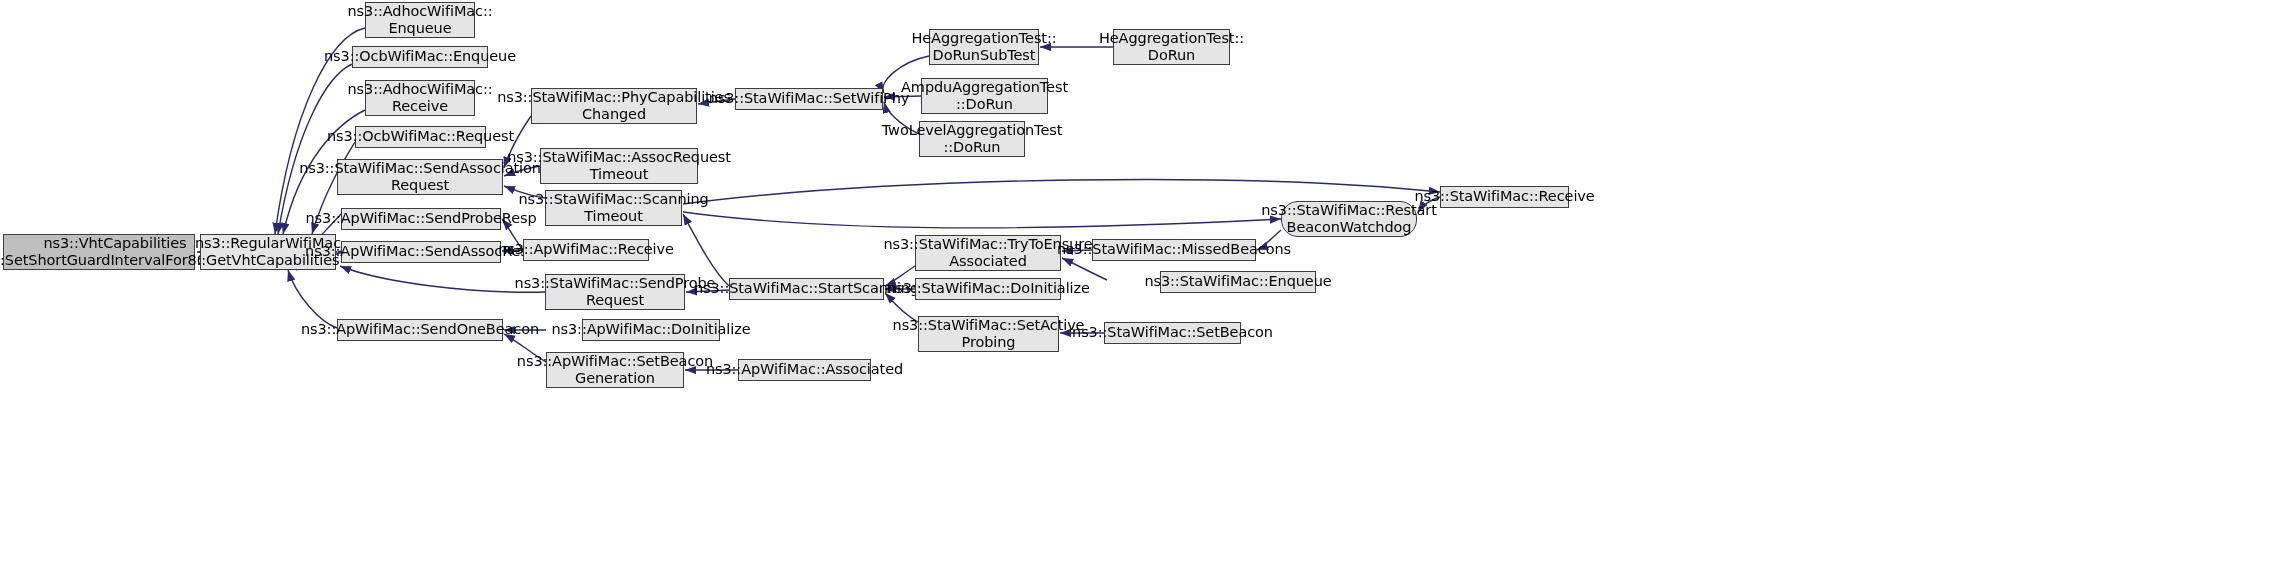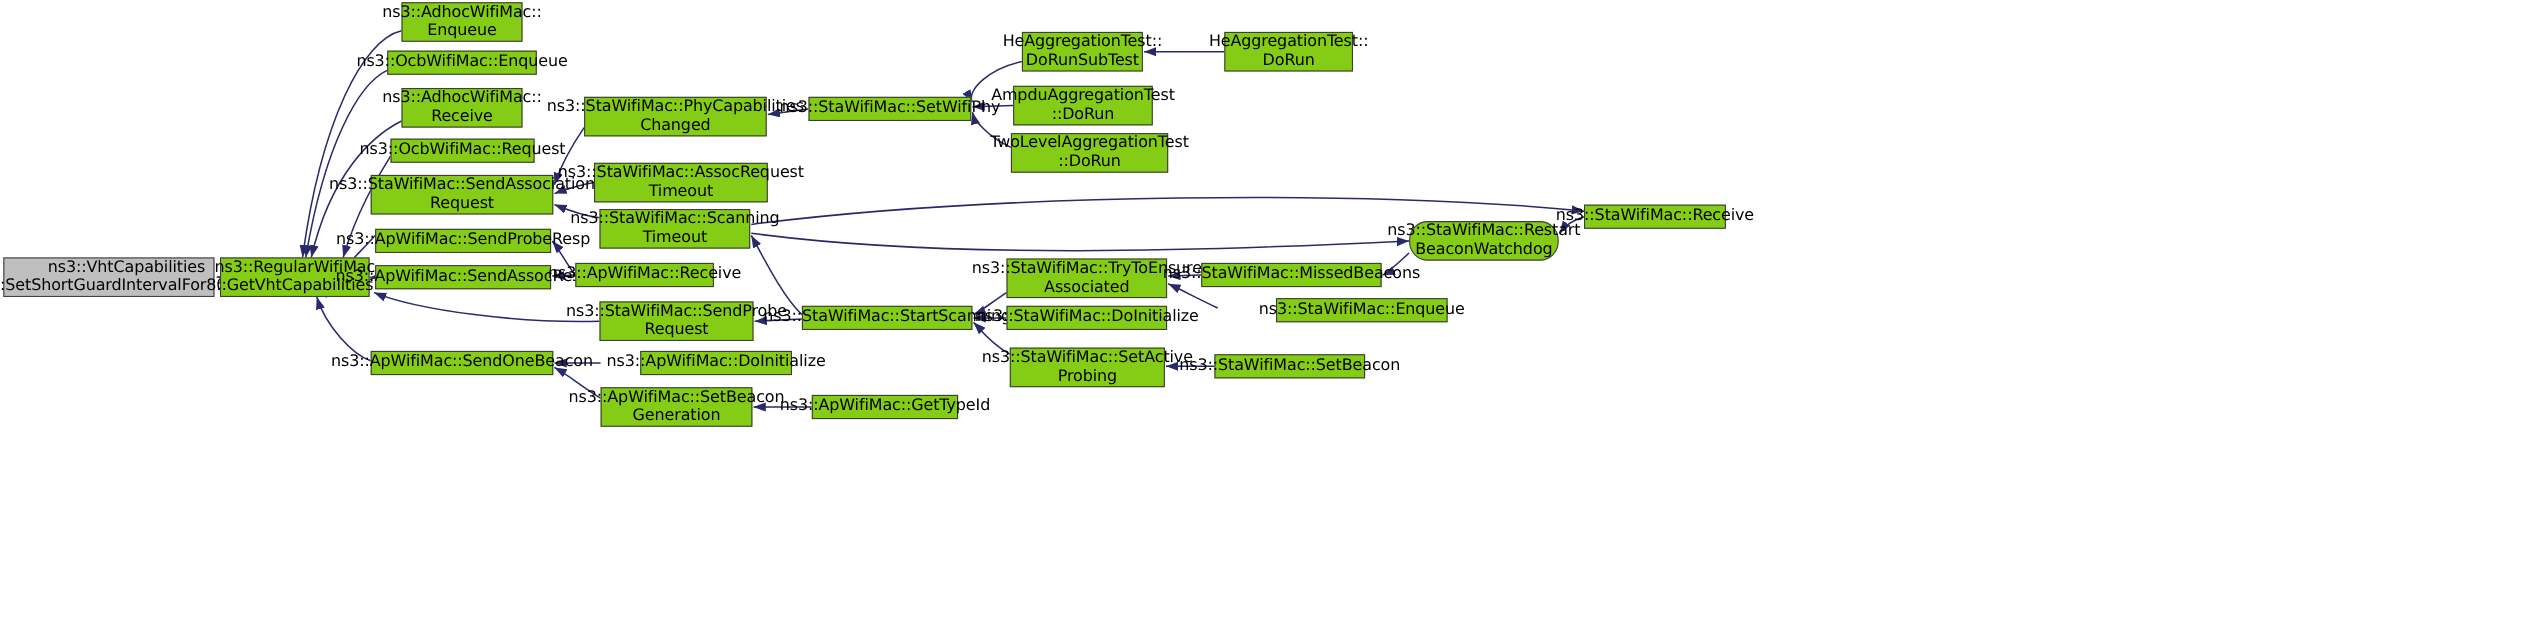--- a/index.html
+++ b/index.html
@@ -20,21 +20,21 @@
     left: 0;
     top: 0;
     width: 2293px;
     height: 568px;
     pointer-events: none;
   }
   .node {
     position: absolute;
     box-sizing: border-box;
     border: 1px solid #1a1a1a;
-    background: #84cc16;
+    background: #e5e5e5;
     color: #000000;
     display: flex;
     align-items: center;
     justify-content: center;
     text-align: center;
     font-size: 14.5px;
     line-height: 1.18;
     letter-spacing: -0.1px;
     white-space: pre-line;
     padding: 0 4px;
@@ -119,27 +119,27 @@
 Timeout</div>
       <div class="node thick" style="left: 545px; top: 190px; width: 137px; height: 36px;">ns3::StaWifiMac::Scanning
 Timeout</div>
       <div class="node thick" style="left: 523px; top: 239px; width: 126px; height: 22px;">ns3::ApWifiMac::Receive</div>
       <div class="node thick" style="left: 545px; top: 274px; width: 140px; height: 36px;">ns3::StaWifiMac::SendProbe
 Request</div>
       <div class="node thick" style="left: 546px; top: 319px; width: 138px; height: 22px; margin-left: 36px;">ns3::ApWifiMac::DoInitialize</div>
       <div class="node thick" style="left: 546px; top: 352px; width: 138px; height: 36px;">ns3::ApWifiMac::SetBeacon
 Generation</div>
       <div class="node thick" style="left: 735px; top: 88px; width: 148px; height: 22px;">ns3::StaWifiMac::SetWifiPhy</div>
-      <div class="node thick" style="left: 738px; top: 359px; width: 133px; height: 22px;">ns3::ApWifiMac::GetTypeId</div>
+      <div class="node thick" style="left: 738px; top: 359px; width: 133px; height: 22px;">ns3::ApWifiMac::Associated</div>
       <div class="node thick" style="left: 729px; top: 278px; width: 155px; height: 22px;">ns3::StaWifiMac::StartScanning</div>
       <div class="node thick" style="left: 929px; top: 29px; width: 110px; height: 36px;">HeAggregationTest::
 DoRunSubTest</div>
       <div class="node thick" style="left: 921px; top: 78px; width: 127px; height: 36px;">AmpduAggregationTest
 ::DoRun</div>
-      <div class="node thick" style="left: 919px; top: 121px; width: 143px; height: 36px;">TwoLevelAggregationTest
+      <div class="node thick" style="left: 919px; top: 121px; width: 106px; height: 36px;">TwoLevelAggregationTest
 ::DoRun</div>
       <div class="node thick" style="left: 915px; top: 235px; width: 146px; height: 36px;">ns3::StaWifiMac::TryToEnsure
 Associated</div>
       <div class="node thick" style="left: 915px; top: 278px; width: 146px; height: 22px;">ns3::StaWifiMac::DoInitialize</div>
       <div class="node thick" style="left: 918px; top: 316px; width: 141px; height: 36px;">ns3::StaWifiMac::SetActive
 Probing</div>
       <div class="node thick" style="left: 1113px; top: 29px; width: 117px; height: 36px;">HeAggregationTest::
 DoRun</div>
       <div class="node thick" style="left: 1092px; top: 239px; width: 164px; height: 22px;">ns3::StaWifiMac::MissedBeacons</div>
       <div class="node thick" style="left: 1160px; top: 271px; width: 156px; height: 22px;">ns3::StaWifiMac::Enqueue</div>

